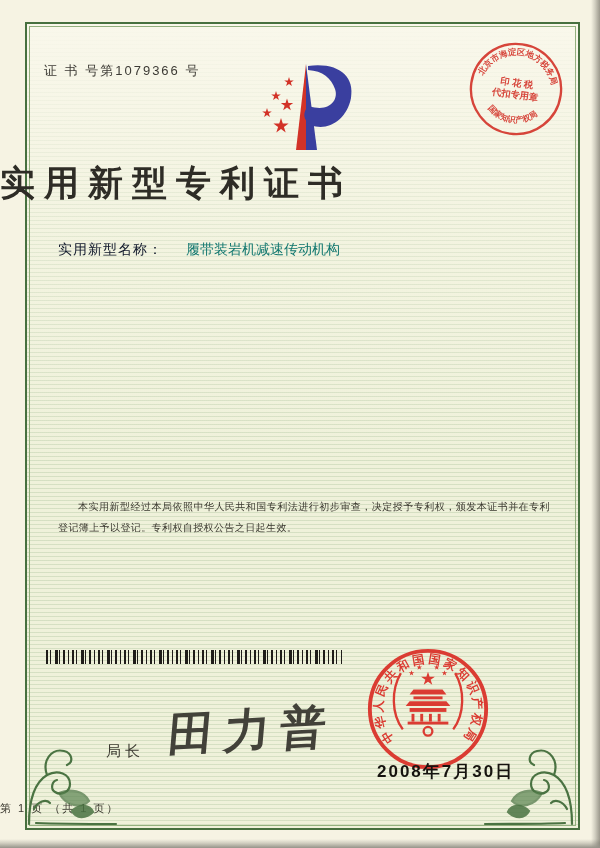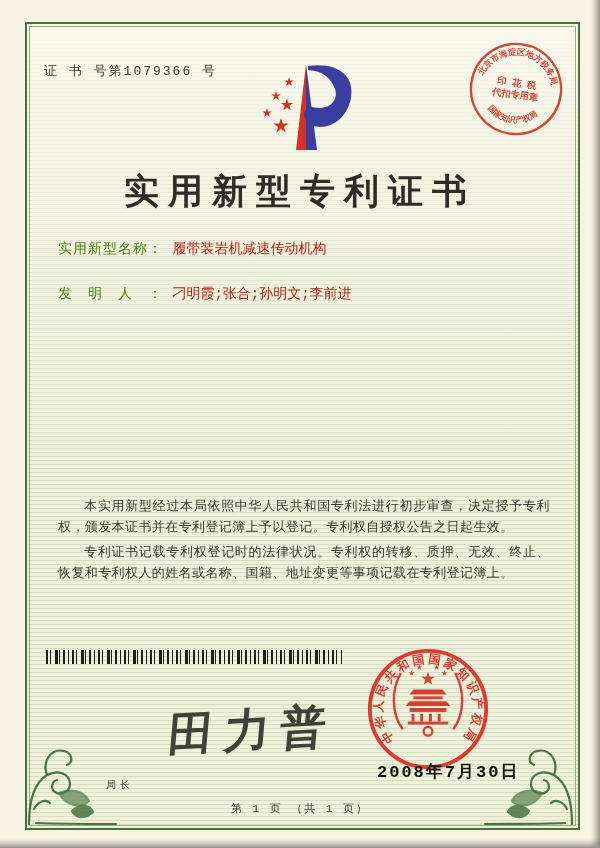--- a/index.html
+++ b/index.html
@@ -1,19 +1,19 @@
 <!DOCTYPE html>
 <html><head>
 <meta charset="utf-8">
 <style>
   html,body{margin:0;padding:0;background:#b9b7ab;}
   .page{
     position:relative;width:600px;height:848px;overflow:hidden;
     background:#f6f3e3;
-    font-family:Liberation Mono, monospace;
+    font-family:Liberation Sans, sans-serif;
     color:#35332e;
   }
   
   .edge-right{position:absolute;right:0;top:0;width:9px;height:100%;
     background:linear-gradient(90deg,rgba(100,98,90,0) 0,rgba(100,98,90,.25) 45%,#9b988c 100%);z-index:40;}
   .edge-bottom{position:absolute;left:0;bottom:0;width:100%;height:9px;
     background:linear-gradient(180deg,rgba(100,98,90,0) 0,rgba(100,98,90,.25) 45%,#96948a 100%);z-index:40;}
   
   .frame{
     position:absolute;left:25px;top:22px;width:551px;height:804px;
@@ -23,41 +23,41 @@
       repeating-linear-gradient(180deg,rgba(122,160,110,.22) 0 1px,rgba(240,242,220,0) 1px 4px),
       #eff1da;
   }
   .frame-inner{position:absolute;left:2px;top:2px;right:2px;bottom:2px;border:1px solid #93b07e;}
   .flourish{position:absolute;z-index:5;}
   .flourish.left{left:26px;top:733px;}
   .flourish.right{right:25px;top:733px;transform:scaleX(-1);}
   
   .cert-no{position:absolute;left:44px;top:62px;font-size:13px;letter-spacing:2px;color:#3c3a34;}
   .logo{position:absolute;left:243px;top:58px;z-index:2;}
-  .title{position:absolute;left:0;top:160px;width:100%;text-align:center;
-    font-size:35px;font-weight:bold;letter-spacing:9px;color:#2e2c26;margin-top:8px;}
+  .title{position:absolute;left:0;top:160px;width:100%;
+    font-size:35px;font-weight:bold;letter-spacing:9px;color:#2e2c26;}
   .fields{position:absolute;left:58px;top:238px;width:490px;}
   .field{margin-bottom:22px;font-size:14px;line-height:23px;white-space:nowrap;}
-  .field-label{display:inline-block;width:104px;text-align:justify;text-align-last:justify;color:#4d7c0f;}
-  .field-value{margin-left:2px;color:#b91c1c;}
-  .paras{position:absolute;left:58px;top:497px;width:492px;font-size:13px;line-height:20.5px;
+  .field-label{display:inline-block;width:104px;text-align:justify;text-align-last:justify;color:#0f172a;}
+  .field-value{margin-left:20px;color:#0f766e;}
+  .paras{position:absolute;left:58px;top:497px;width:492px;font-size:10px;line-height:20.5px;
     color:#3a382f;letter-spacing:.4px;}
   .paras p{margin:0 0 5px 0;text-indent:2em;text-align:justify;}
   .barcode{position:absolute;left:46px;top:650px;width:296px;height:14px;z-index:3;
     background:repeating-linear-gradient(90deg,
       #1f1d1a 0 2px,transparent 2px 4px,
       #1f1d1a 4px 5px,transparent 5px 9px,
       #1f1d1a 9px 12px,transparent 12px 13px,
       #1f1d1a 13px 14px,transparent 14px 17px,
       #1f1d1a 17px 19px,transparent 19px 22px,
       #1f1d1a 22px 23px,transparent 23px 26px);}
-  .director{position:absolute;left:106px;top:742px;font-size:10px;letter-spacing:4px;color:#3a382f;z-index:6;margin-top:36px;}
+  .director{position:absolute;left:106px;top:742px;font-size:15px;letter-spacing:4px;color:#3a382f;z-index:6;}
   .signature{position:absolute;left:168px;top:700px;font-size:46px;color:#2c2a25;z-index:6;
     transform:rotate(-3deg) skewX(-8deg);letter-spacing:10px;font-weight:bold;opacity:.88;}
-  .footer{position:absolute;left:0;top:801px;width:100%;text-align:center;font-size:11px;
+  .footer{position:absolute;left:0;top:801px;width:100%;font-size:11px;
     letter-spacing:2px;color:#3a382f;}
   .tax-stamp{position:absolute;left:467px;top:40px;z-index:8;opacity:.92;transform:rotate(8deg);}
   .office-seal{position:absolute;left:365px;top:646px;z-index:8;opacity:.93;}
   .issue-date{position:absolute;left:377px;top:760px;z-index:9;font-size:17px;font-weight:bold;
     letter-spacing:2px;color:#16130f;}
 </style>
 </head>
 <body>
 
 <div class="page">
@@ -102,29 +102,24 @@
     </g>
   </svg>
 
   <div class="title">实用新型专利证书</div>
 
   <div class="fields">
     <div class="field">
       <span class="field-label">实用新型名称：</span>
       <span class="field-value">履带装岩机减速传动机构</span>
     </div>
-    <div class="field">
-      <span class="field-label">发明人：</span>
-      <span class="field-value">刁明霞;张合;孙明文;李前进</span>
-    </div>
   </div>
 
   <div class="paras">
     <p>本实用新型经过本局依照中华人民共和国专利法进行初步审查，决定授予专利权，颁发本证书并在专利登记簿上予以登记。专利权自授权公告之日起生效。</p>
-    <p>专利证书记载专利权登记时的法律状况。专利权的转移、质押、无效、终止、恢复和专利权人的姓名或名称、国籍、地址变更等事项记载在专利登记簿上。</p>
   </div>
 
   <div class="barcode"></div>
 
   <div class="director">局长</div>
   <div class="signature">田力普</div>
 
   <svg class="tax-stamp" width="98" height="98" viewBox="0 0 100 100">
     <defs>
       <path id="taxTop" d="M 13,52 A 37,37 0 1 1 87,52" fill="none"></path>

